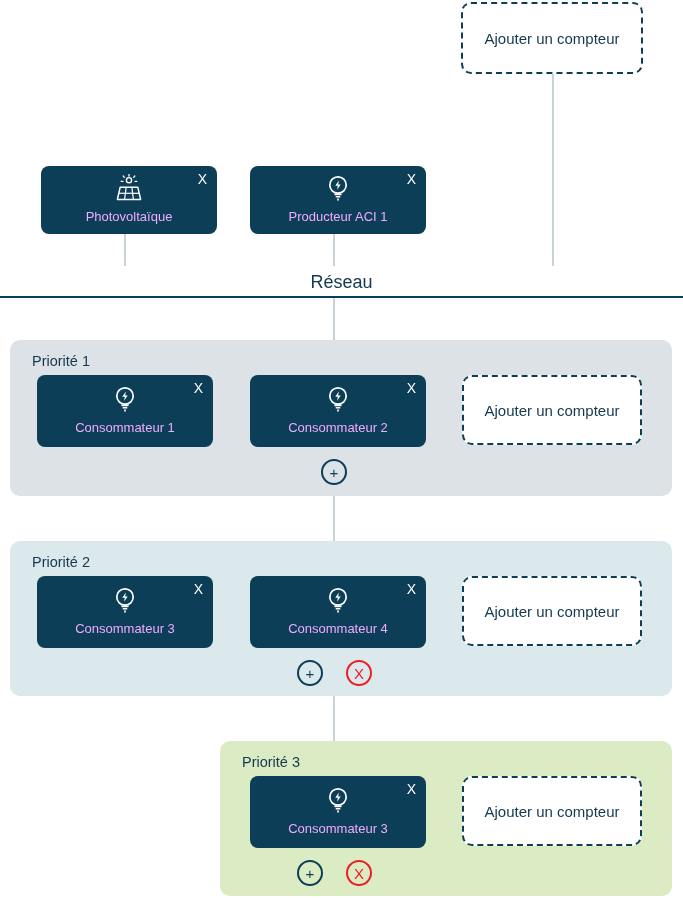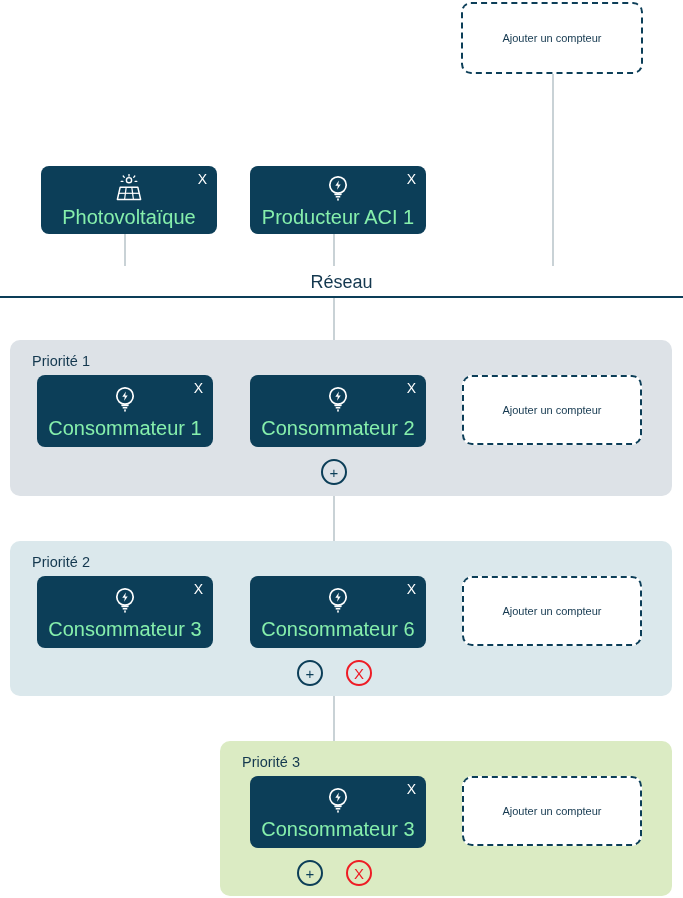--- a/index.html
+++ b/index.html
@@ -34,22 +34,22 @@
     display: flex;
     flex-direction: column;
     align-items: center;
     justify-content: center;
   }
   .card .card-icon {
     display: block;
     margin-bottom: 2px;
   }
   .card .card-label {
-    color: #86efac;
-    font-size: 20px;
+    color: #f0abfc;
+    font-size: 13px;
     line-height: 18px;
     white-space: nowrap;
     text-align: center;
   }
   .card .card-close {
     position: absolute;
     top: 6px;
     right: 10px;
     color: #ffffff;
     font-size: 14px;
@@ -68,21 +68,21 @@
     box-sizing: border-box;
     display: flex;
     align-items: center;
     justify-content: center;
     text-align: center;
     z-index: 3;
     cursor: pointer;
   }
   .add-box span {
     color: #14384f;
-    font-size: 11px;
+    font-size: 15px;
     line-height: 21px;
   }
 
   
   #reseau-band {
     position: absolute;
     left: 0;
     top: 266px;
     width: 683px;
     height: 32px;
@@ -266,21 +266,21 @@
   <span class="card-close">X</span>
   <span class="card-icon">
     <svg width="24" height="28" viewBox="0 0 24 28" fill="none" xmlns="http://www.w3.org/2000/svg">
       <circle cx="12" cy="11" r="8.2" stroke="#ffffff" stroke-width="1.7"></circle>
       <path d="M12.9 6.4 L9.3 11.8 H11.8 L11.1 15.8 L14.7 10.4 H12.2 L12.9 6.4 Z" fill="#ffffff"></path>
       <rect x="8.3" y="19.6" width="7.4" height="1.7" rx="0.8" fill="#ffffff"></rect>
       <rect x="9.6" y="22.1" width="4.8" height="1.5" rx="0.7" fill="#ffffff"></rect>
       <rect x="11.2" y="24.3" width="1.6" height="2.4" rx="0.7" fill="#ffffff"></rect>
     </svg>
   </span>
-  <span class="card-label">Consommateur 6</span>
+  <span class="card-label">Consommateur 4</span>
 </div>
 <div class="add-box" style="left:462px; top:576px; width:180px; height:70px;">
   <span>Ajouter un compteur</span>
 </div>
 <div class="round-btn plus" style="left:297px; top:660px;">
   <span>+</span>
 </div>
 <div class="round-btn remove" style="left:346px; top:660px;">
   <span>X</span>
 </div>

